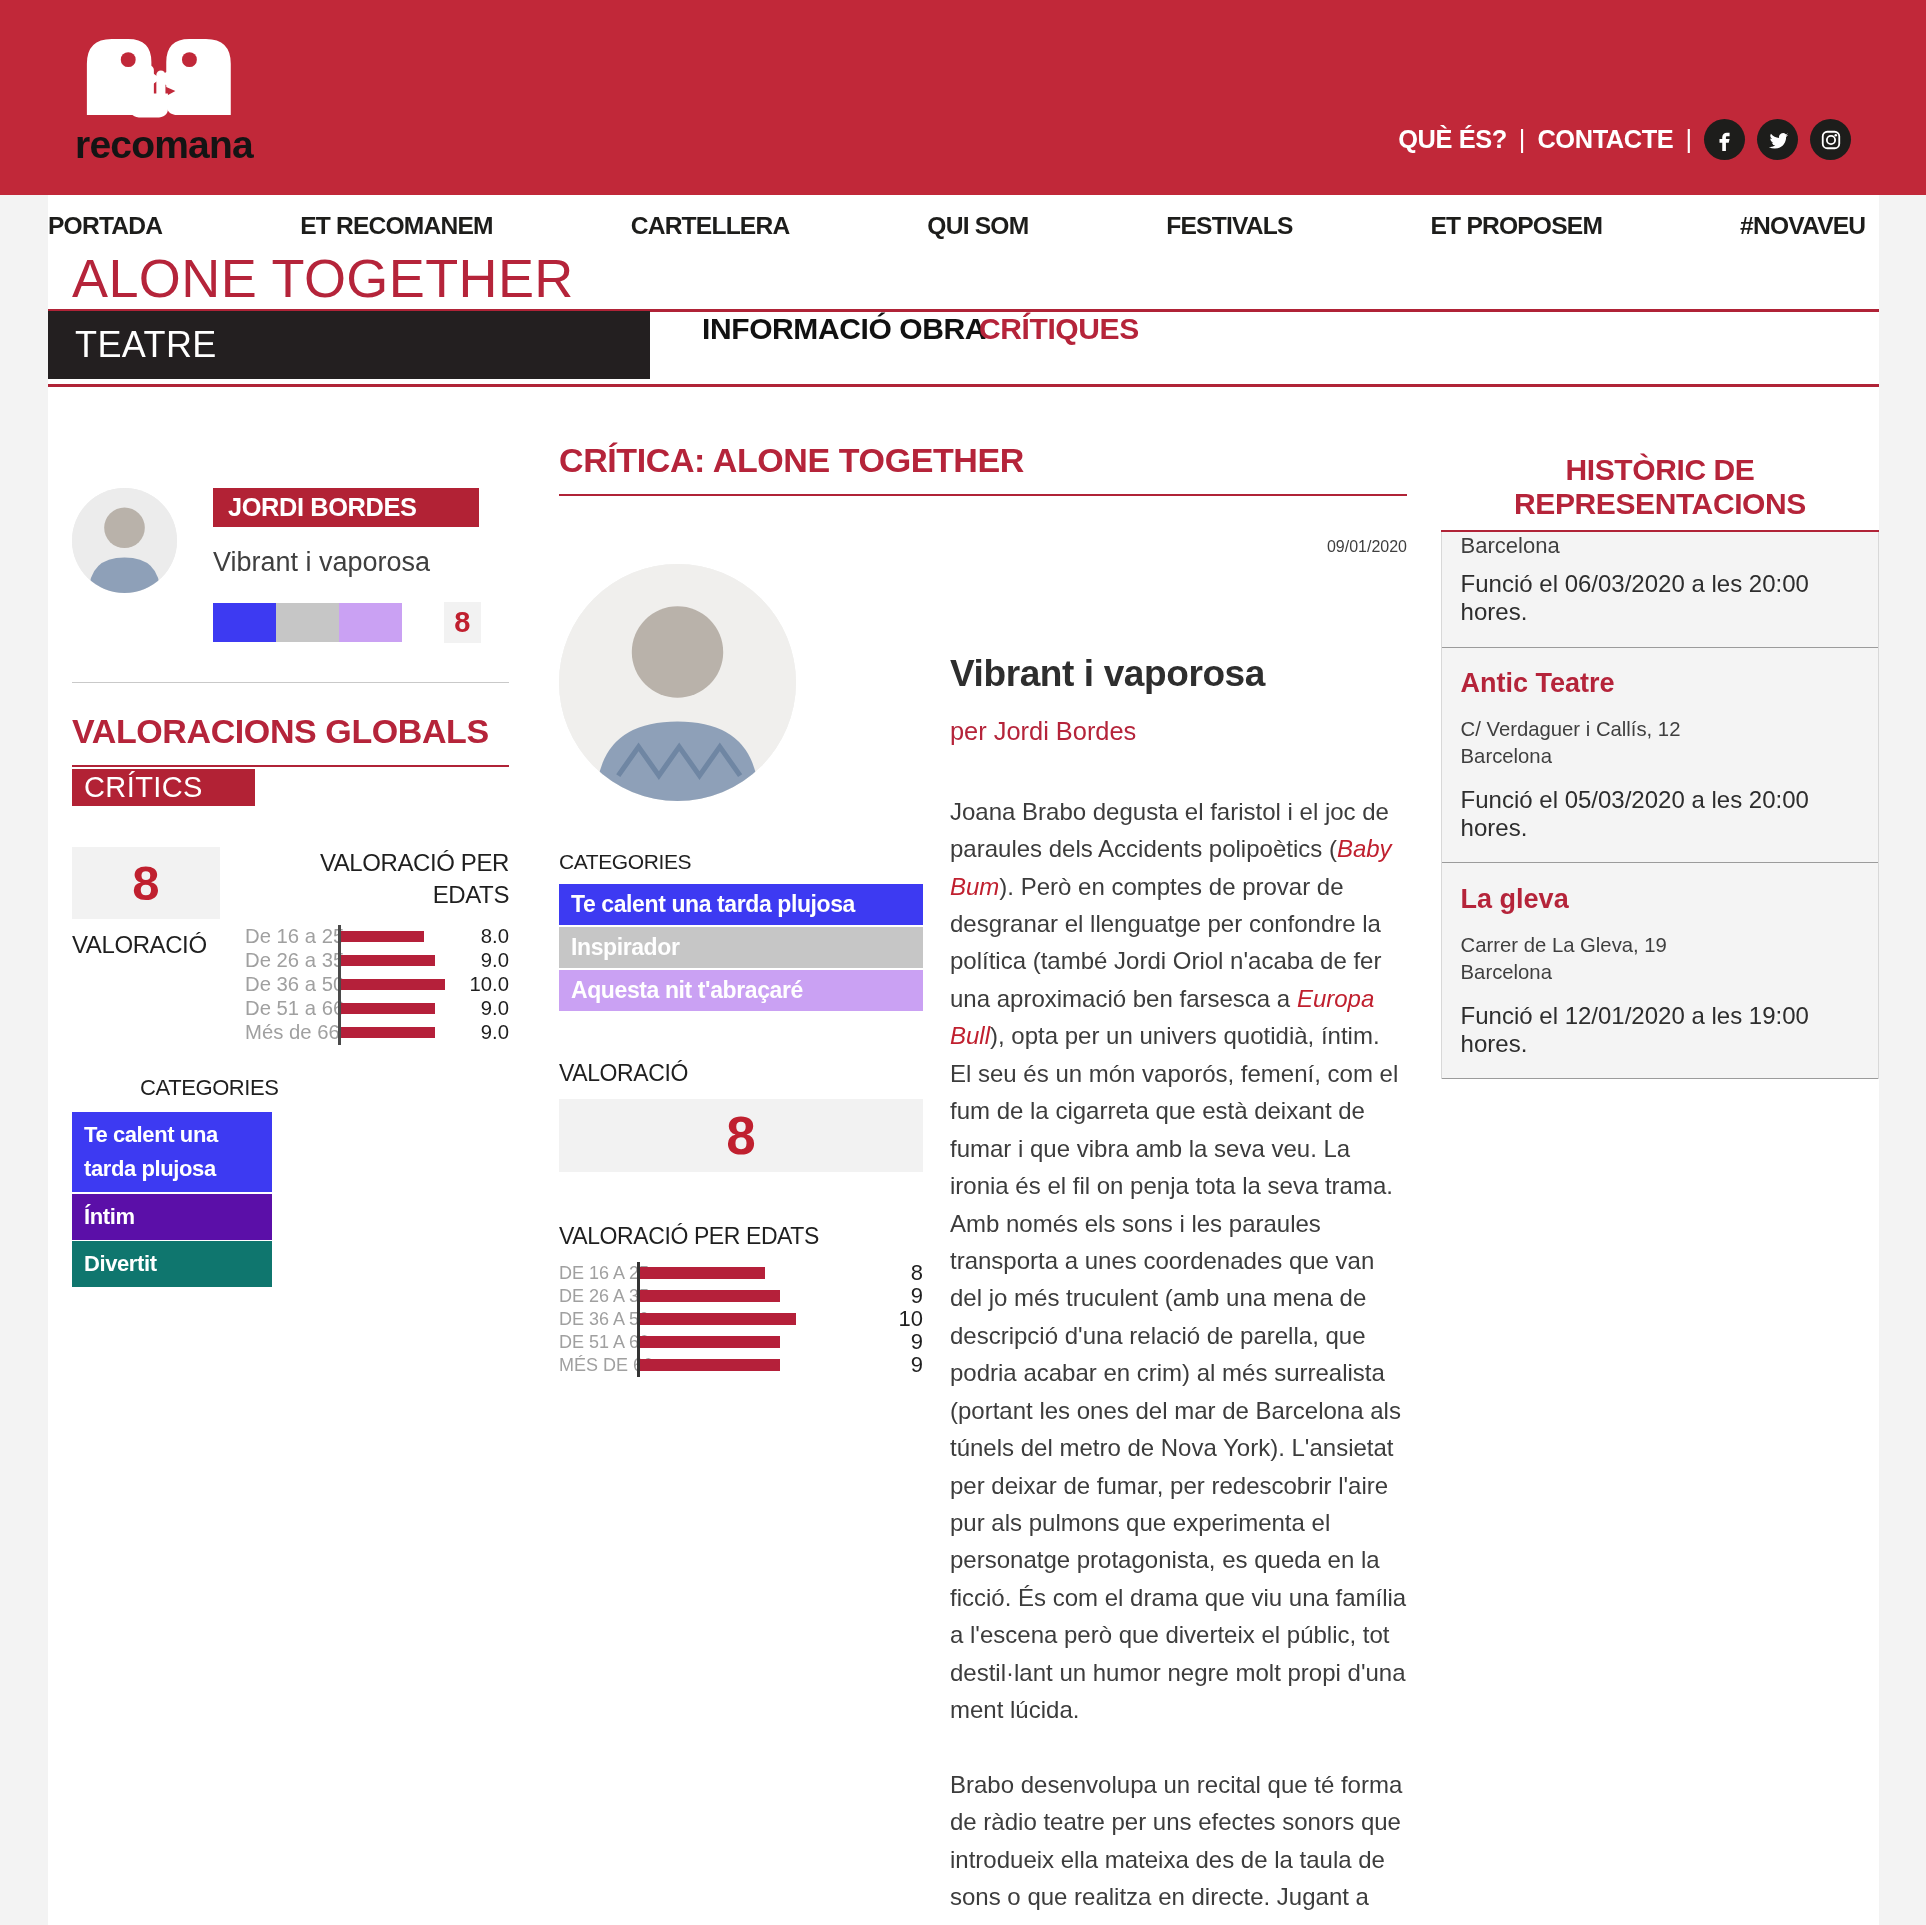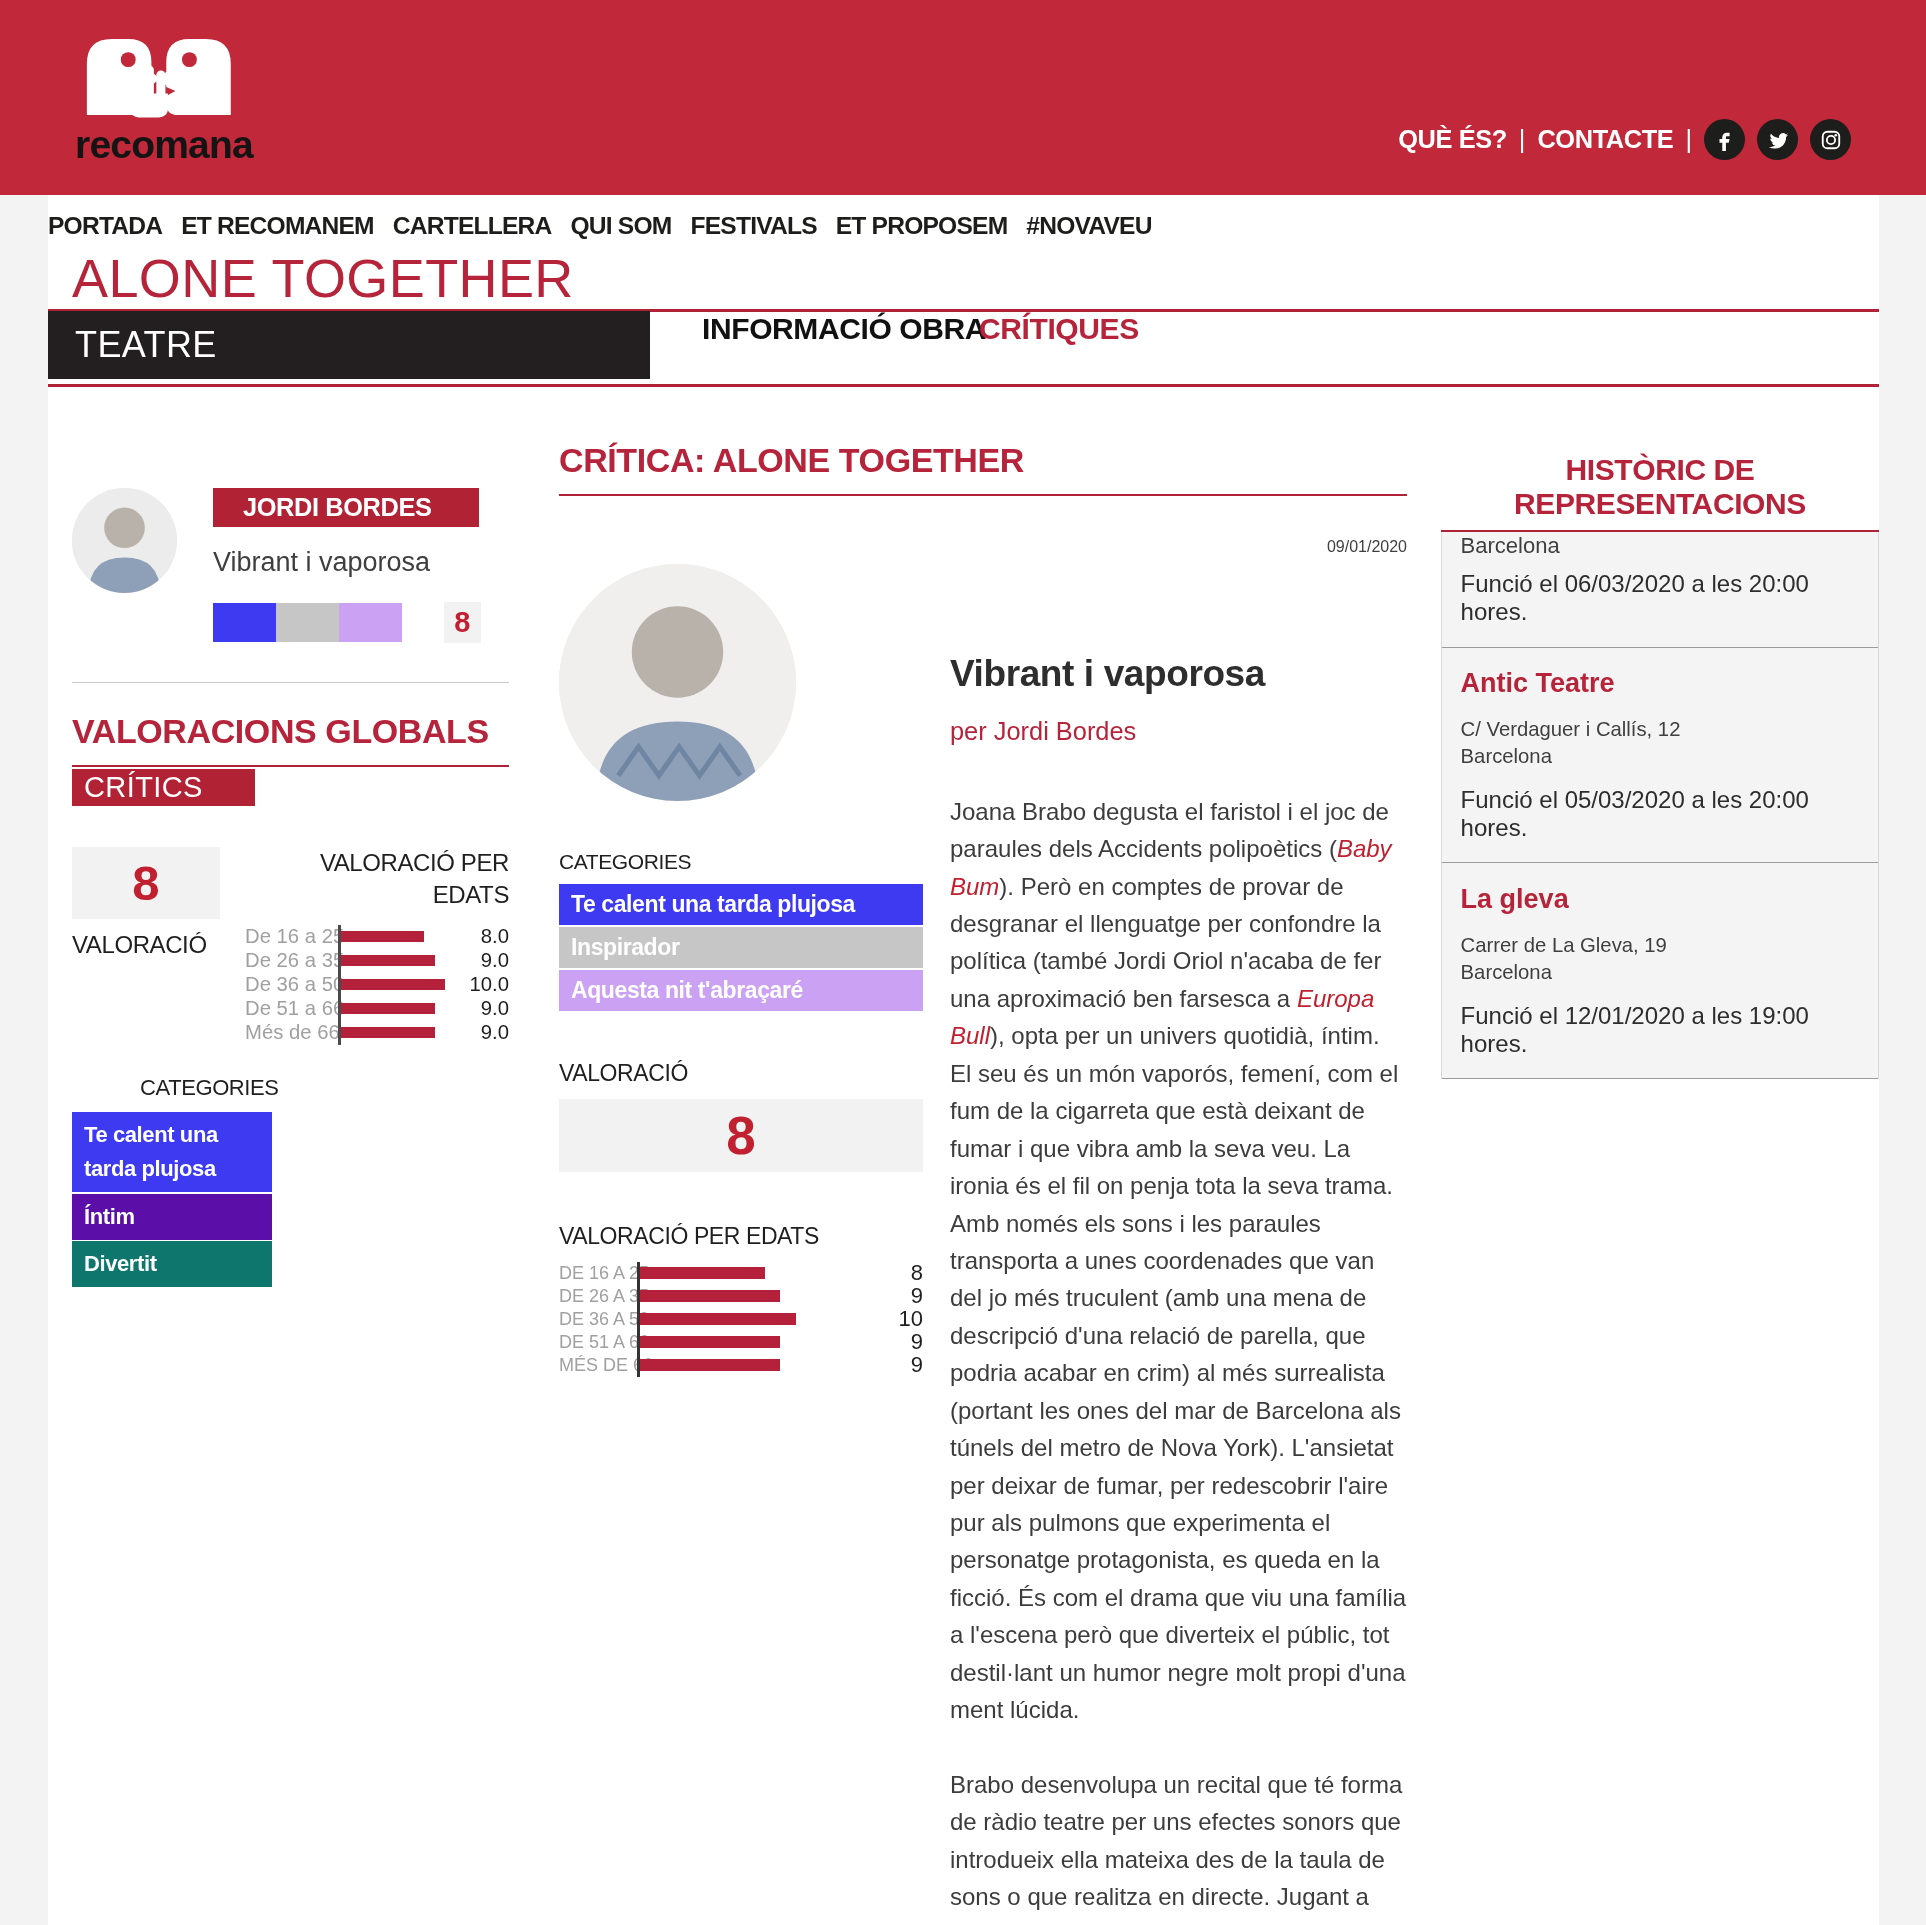--- a/index.html
+++ b/index.html
@@ -19,21 +19,21 @@
   .hdr-sep { font-size:25.4px; font-weight:400; }
   .soc { width:41px; height:41px; border-radius:50%; background:#1d1d1b; display:flex; align-items:center; justify-content:center; cursor:pointer; }
   .soc svg { display:block; }
 
   
   .gutter { position:absolute; top:195px; height:1731px; background:#f3f3f3; }
   .gutter-l { left:0; width:48px; }
   .gutter-r { left:1879px; width:47px; }
 
   
-  .navbar { position:absolute; left:48px; top:195px; width:1831px; height:61px; background:#fff; display:flex; justify-content:flex-start; align-items:center; gap:19px; padding-right:13.6px; }
+  .navbar { position:absolute; left:48px; top:195px; width:1831px; height:61px; background:#fff; display:flex; justify-content:space-between; align-items:center; gap:19px; padding-right:13.6px; }
   .nav-item { font-size:24.6px; font-weight:700; color:#1d1d1b; letter-spacing:-0.8px; cursor:pointer; white-space:nowrap; }
 
   
   .page-title { position:absolute; left:72px; top:247px; font-size:54px; font-weight:400; color:#b5243a; letter-spacing:0.4px; }
   .rule { position:absolute; left:48px; width:1831px; height:2.5px; background:#b02337; }
   .rule-1 { top:309px; }
   .rule-2 { top:384px; }
   .teatre-bar { position:absolute; left:48px; top:311px; width:602px; height:68px; background:#231f20; color:#fff; font-size:36px; letter-spacing:0.4px; display:flex; align-items:center; padding-left:27px; }
   .tab { position:absolute; top:312px; font-size:30px; font-weight:700; letter-spacing:-0.4px; cursor:pointer; }
   .tab-info { left:702px; color:#111; }
@@ -41,21 +41,21 @@
 
   
   .sec-h { font-weight:700; color:#b5243a; letter-spacing:-0.4px; border-bottom:2.5px solid #b02337; }
 
   
   .col-left { position:absolute; left:72px; top:441px; width:437px; }
   .col-left .sec-h { font-size:34px; padding-bottom:13.6px; }
   .critic-row { margin-top:47px; display:flex; }
   .avatar-sm { width:105px; height:105px; border-radius:50%; background:#ececec; overflow:hidden; flex:none; cursor:pointer; }
   .critic-right { margin-left:36px; width:268px; }
-  .critic-banner { width:266px; height:39px; background:#b22235; color:#fff; font-size:25.4px; font-weight:700; letter-spacing:-0.4px; display:flex; align-items:center; padding-left:30px; cursor:pointer; }
+  .critic-banner { width:266px; height:39px; background:#b22235; color:#fff; font-size:25.4px; font-weight:700; letter-spacing:-0.4px; display:flex; align-items:center; padding-left:15px; cursor:pointer; }
   .critic-sub { margin-top:20.3px; font-size:27px; color:#3f3f3f; }
   .mini-bar-row { margin-top:24px; display:flex; align-items:center; }
   .mini-seg { width:66px; height:39px; }
   .mini-score { margin-left:42px; width:39px; height:41px; background:#f2f2f2; color:#c0202f; font-size:29px; font-weight:700; display:flex; align-items:center; justify-content:center; }
   .divider { margin-top:39px; border-top:1.7px solid #c9c9c9; }
   .h-valg { margin-top:29px; font-size:38px; padding-bottom:10.2px; }
   .critics-badge { margin-top:1.7px; width:183px; height:37px; background:#b22235; color:#fff; font-size:29px; font-weight:400; letter-spacing:0.4px; display:flex; align-items:center; padding-left:12px; }
   .glob-row { margin-top:41px; display:flex; }
   .score-box { width:148px; height:72px; background:#f2f2f2; display:flex; align-items:center; justify-content:center; }
   .score-box span { color:#c0202f; font-weight:700; }

